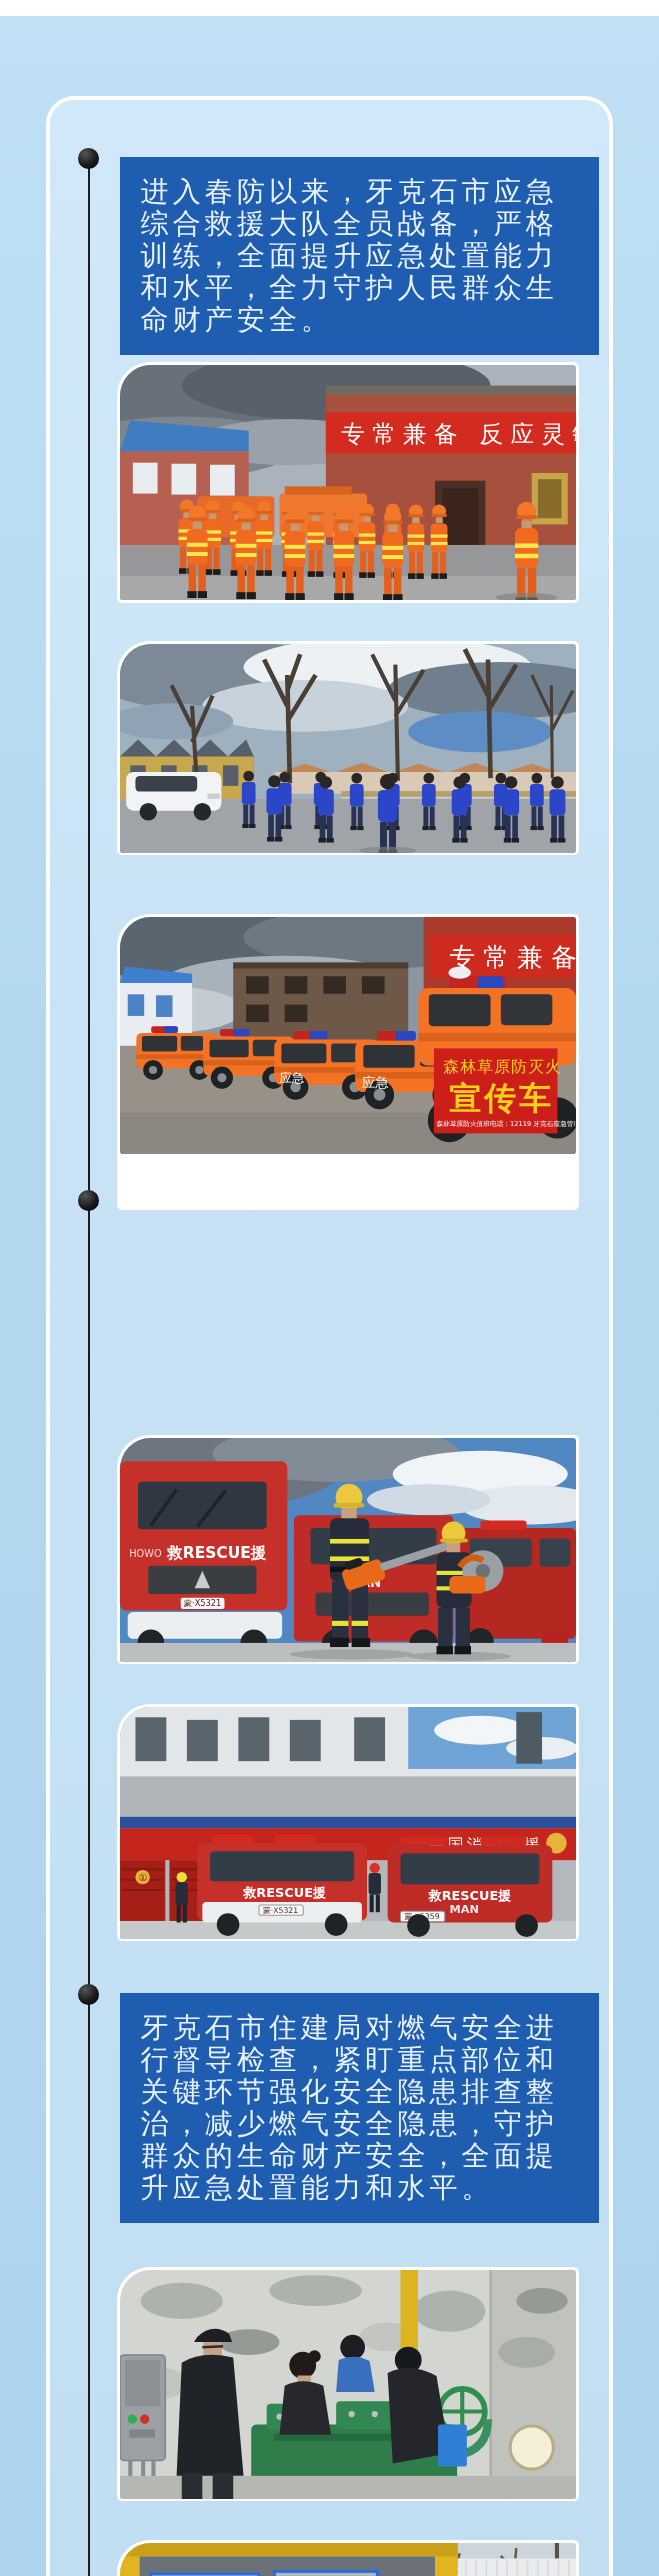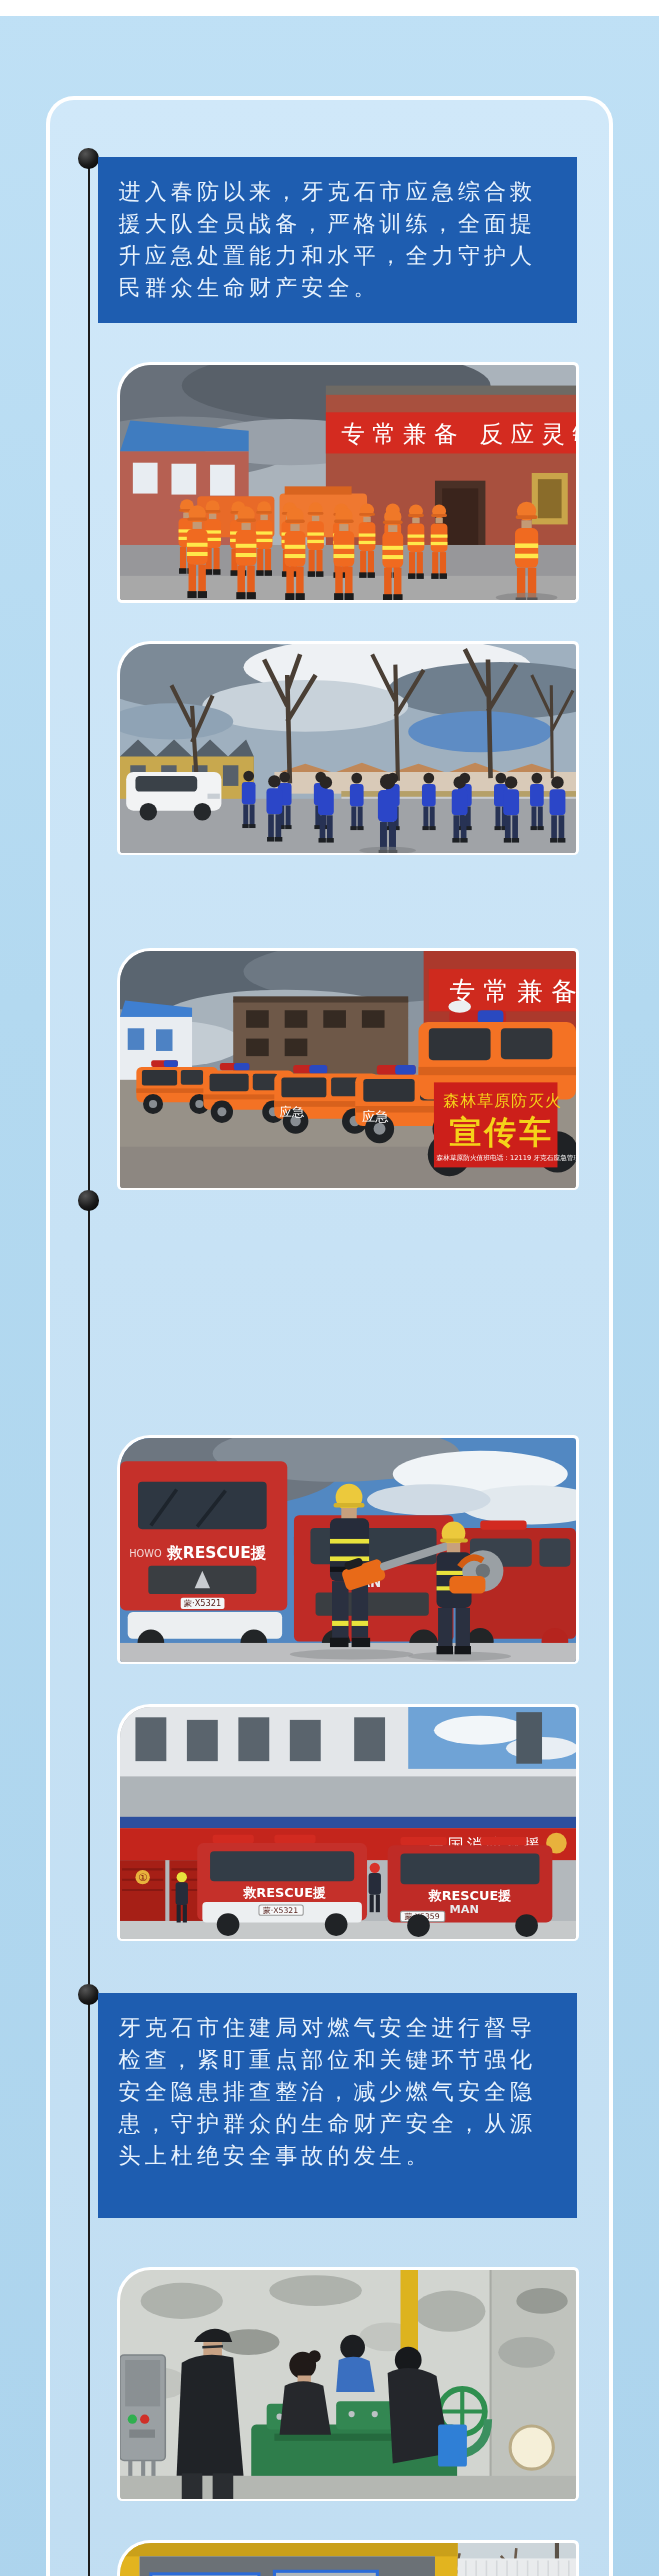--- a/index.html
+++ b/index.html
@@ -6,22 +6,22 @@
   body{font-family:"DejaVu Sans",sans-serif;}
   .page{position:relative;width:659px;height:3344px;overflow:hidden;
         background:linear-gradient(180deg,#bfe0f5 0%,#b3d9f0 30%,#aad2ec 100%);}
   .topstrip{position:absolute;left:0;top:0;width:659px;height:15.5px;background:#ffffff;}
   .card{position:absolute;left:46px;top:96px;width:567px;height:3282px;box-sizing:border-box;
         border:4.1px solid #ffffff;border-bottom:none;border-radius:28px 28px 0 0;
         background:linear-gradient(180deg,#d0e8f9 0%,#c7e2f5 35%,#bddbf0 100%);}
   .tl-line{position:absolute;left:88px;top:158px;width:1.5px;height:3186px;background:#1c1c1c;}
   .bullet{position:absolute;left:78px;width:20.6px;height:20.6px;border-radius:50%;
           background:radial-gradient(circle at 35% 28%,#555 0%,#1a1a1a 55%,#000 100%);}
-  .panel{position:absolute;left:98px;width:479px;box-sizing:border-box;background:#1e5db0;
-         color:#e7f2fd;font-size:22px;line-height:32px;letter-spacing:4.1px;
+  .panel{position:absolute;left:120px;width:479px;box-sizing:border-box;background:#1e5db0;
+         color:#e7f2fd;font-size:28px;line-height:32px;letter-spacing:4.1px;
          padding:19px 20.6px;text-align:left;line-break:strict;}
   .photo{position:absolute;left:117px;width:462px;background:#ffffff;padding:2.6px;box-sizing:border-box;
          border-radius:33px 5.2px 5.2px 5.2px;}
   .photo svg{display:block;border-radius:31px 3.1px 3.1px 3.1px;}
   .svgtxt{font-family:"DejaVu Sans",sans-serif;}
 </style>
 </head>
 <body>
 
 <div class="page">
@@ -30,21 +30,21 @@
   <div class="tl-line"></div>
 
   <div class="bullet" style="top:148px"></div>
   <div class="bullet" style="top:1190px"></div>
   <div class="bullet" style="top:1984px"></div>
 
   <div class="panel" style="top:157px;min-height:161px">
     <span>进入春防以来，牙克石市应急综合救援大队全员战备，严格训练，全面提升应急处置能力和水平，全力守护人民群众生命财产安全。</span>
   </div>
   <div class="panel" style="top:1993px;min-height:225px">
-    <span>牙克石市住建局对燃气安全进行督导检查，紧盯重点部位和关键环节强化安全隐患排查整治，减少燃气安全隐患，守护群众的生命财产安全，从源头上杜绝安全事故的发生。</span>
+    <span>牙克石市住建局对燃气安全进行督导检查，紧盯重点部位和关键环节强化安全隐患排查整治，减少燃气安全隐患，守护群众的生命财产安全，全面提升应急处置能力和水平。</span>
   </div>
 
   <div class="photo" style="top:362px;height:241px">
     <svg width="456" height="235" viewBox="0 0 886 457" preserveAspectRatio="none">
       <rect width="886" height="457" fill="#aab3bb"></rect>
       <ellipse cx="180" cy="70" rx="260" ry="80" fill="#68707a"></ellipse>
       <ellipse cx="420" cy="40" rx="300" ry="70" fill="#586069"></ellipse>
       <ellipse cx="120" cy="160" rx="220" ry="60" fill="#7d858e"></ellipse>
       <ellipse cx="60" cy="230" rx="160" ry="50" fill="#cdd3d8"></ellipse>
       <ellipse cx="330" cy="150" rx="180" ry="45" fill="#99a1aa"></ellipse>
@@ -178,21 +178,21 @@
           <use href="#bf2" transform="translate(400,354) scale(1.1)"></use>
         <use href="#bf2" transform="translate(660,354) scale(1.1)"></use>
           <use href="#bf2" transform="translate(760,354) scale(1.1)"></use>
         <use href="#bf2" transform="translate(850,354) scale(1.1)"></use>
       </g>
       <use href="#bf2" transform="translate(520,372) scale(1.35)"></use>
       <ellipse cx="520" cy="400" rx="55" ry="7" fill="#7d8084" opacity="0.6"></ellipse>
     </svg>
   </div>
 
-  <div class="photo" style="top:948px;height:242px">
+  <div class="photo" style="top:914px;height:296px">
     <svg width="456" height="237" viewBox="0 0 886 460" preserveAspectRatio="none">
       <rect width="886" height="460" fill="#8b96a1"></rect>
       <ellipse cx="200" cy="60" rx="280" ry="75" fill="#5a6570"></ellipse>
       <ellipse cx="500" cy="40" rx="260" ry="60" fill="#6d7883"></ellipse>
       <ellipse cx="320" cy="130" rx="240" ry="55" fill="#a7b2bb"></ellipse>
       <ellipse cx="90" cy="180" rx="150" ry="45" fill="#c3ccd3"></ellipse>
 
       <polygon points="0,128 10,96 140,110 140,132" fill="#3f7fd0"></polygon>
       <rect x="0" y="128" width="140" height="125" fill="#e9edf1"></rect>
       <rect x="15" y="150" width="32" height="42" fill="#4d82c4"></rect>

